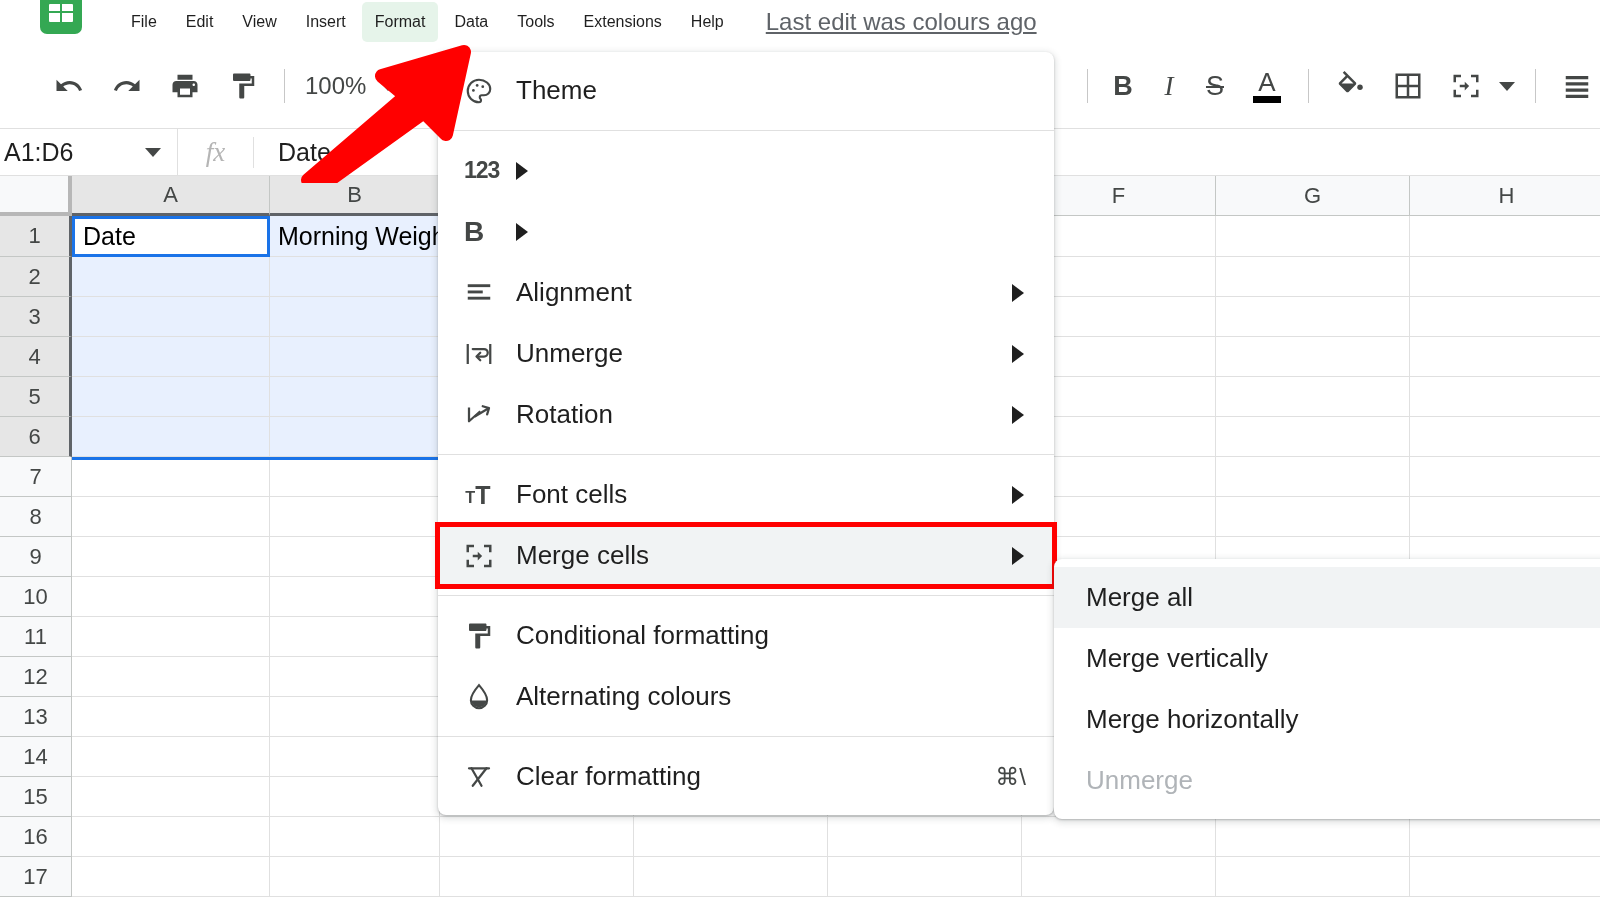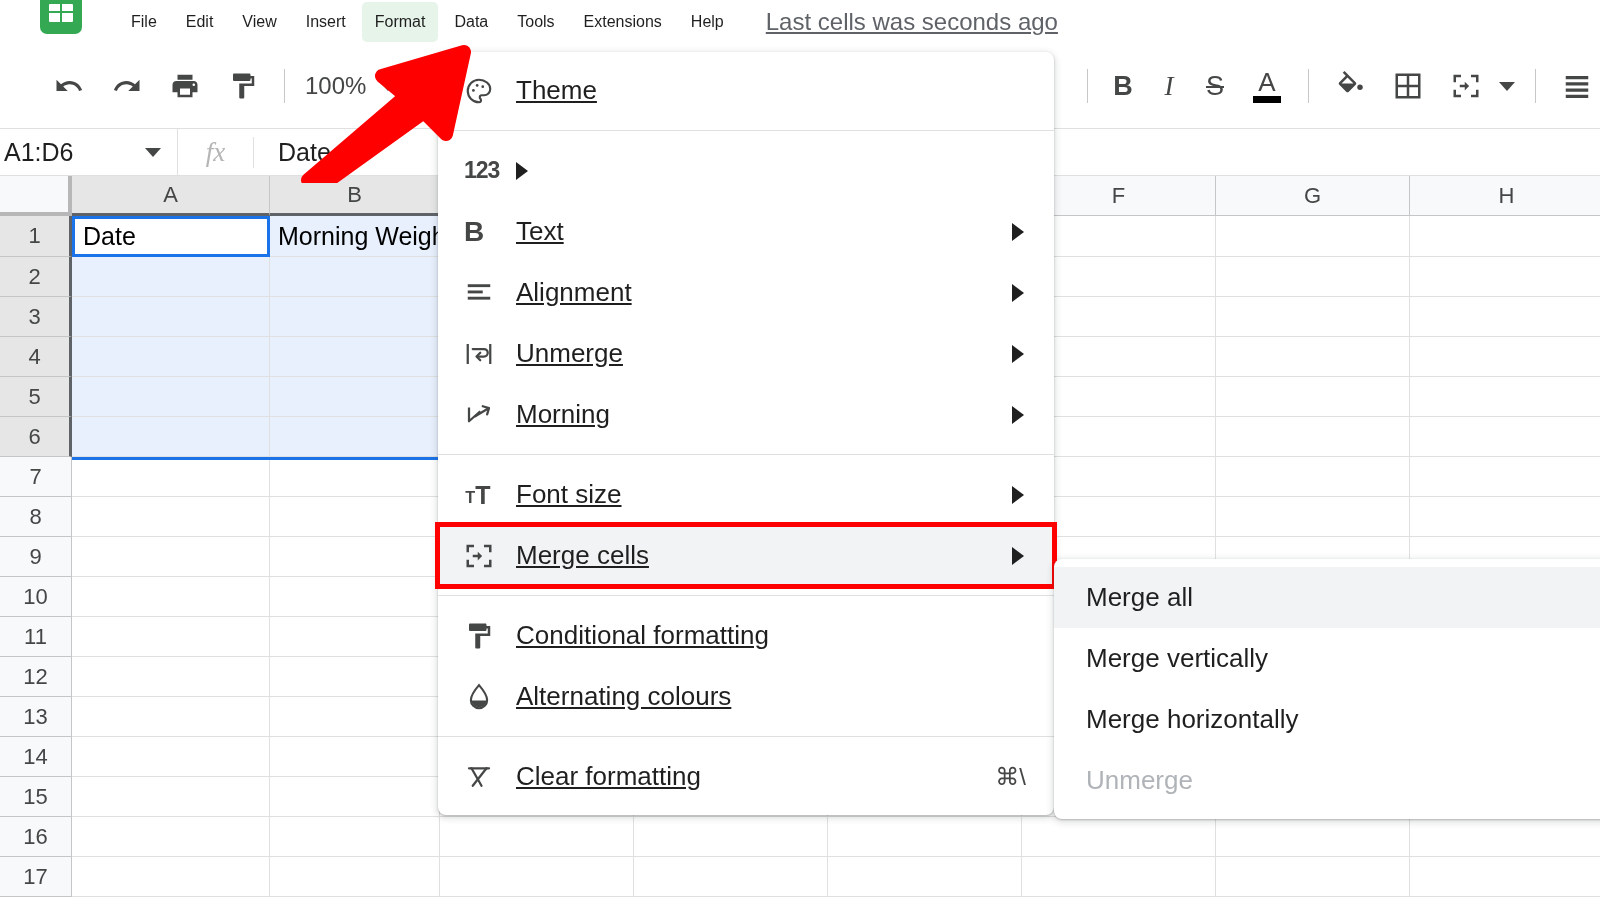--- a/index.html
+++ b/index.html
@@ -189,21 +189,21 @@
     background: #f1f3f4;
     outline: 5px solid #ff0000;
     outline-offset: -2px;
     z-index: 3;
   }
   .micon {
     width: 52px; flex: none;
     display: flex; align-items: center; justify-content: flex-start;
     color: #444746;
   }
-  .mlabel { flex: 1; text-decoration: underline; }
+  .mlabel { flex: 1; }
   .marrow {
     width: 0; height: 0; margin-right: 12px;
     border-top: 9px solid transparent;
     border-bottom: 9px solid transparent;
     border-left: 12px solid #1f1f1f;
   }
   .mshortcut { font-size: 24px; color: #444746; margin-right: 10px; }
   .mdiv { height: 1px; background: #e0e0e0; margin: 9px 0; }
 
   
@@ -243,21 +243,21 @@
     <div class="menu-items">
       <div class="menu-item">File</div>
       <div class="menu-item">Edit</div>
       <div class="menu-item">View</div>
       <div class="menu-item">Insert</div>
       <div class="menu-item active">Format</div>
       <div class="menu-item">Data</div>
       <div class="menu-item">Tools</div>
       <div class="menu-item">Extensions</div>
       <div class="menu-item">Help</div>
-      <div class="last-edit">Last cells was seconds ago</div>
+      <div class="last-edit">Last edit was colours ago</div>
     </div>
   </div>
 
   <div class="toolbar">
     <div style="width:40px;flex:none"></div>
     <div class="tb-icon">
       <svg width="30" height="30" viewBox="0 0 24 24" fill="currentColor">
           <path d="M12.5 8c-2.65 0-5.05 1-6.9 2.6L2 7v9h9l-3.62-3.62C8.85 11.22 10.6 10.5 12.5 10.5c3.54 0 6.55 2.31 7.6 5.5l2.37-.78C21.08 11.03 17.15 8 12.5 8z"></path>
         </svg>
     </div>
@@ -602,21 +602,20 @@
       <div class="mrow">
         <span class="micon">
           <span style="font-weight:700;font-size:23px;letter-spacing:-1px">123</span>
         </span>
         <span class="marrow"></span>
       </div>
       <div class="mrow">
         <span class="micon">
           <span style="font-weight:800;font-size:28px">B</span>
         </span>
-        <span class="mlabel">Text</span>
         <span class="marrow"></span>
       </div>
       <div class="mrow">
         <span class="micon">
           <svg width="30" height="30" viewBox="0 0 24 24" fill="currentColor">
             <rect x="3" y="5" width="18" height="2.3"></rect>
             <rect x="3" y="10" width="12" height="2.3"></rect>
             <rect x="3" y="15" width="18" height="2.3"></rect>
           </svg>
         </span>
@@ -636,32 +635,32 @@
         <span class="marrow"></span>
       </div>
       <div class="mrow">
         <span class="micon">
           <svg width="30" height="30" viewBox="0 0 24 24" fill="none" stroke="currentColor" stroke-width="1.8">
             <path d="M4 6 L4 17 L13 9" stroke-linejoin="round"></path>
             <line x1="9" y1="13" x2="19" y2="7" stroke-linecap="round"></line>
             <polyline points="15,5 20,6.5 18.5,11.5" stroke-linejoin="round" stroke-linecap="round"></polyline>
           </svg>
         </span>
-        <span class="mlabel">Morning</span>
+        <span class="mlabel">Rotation</span>
         <span class="marrow"></span>
       </div>
       <div class="mdiv"></div>
       <div class="mrow">
         <span class="micon">
           <svg width="30" height="30" viewBox="0 0 24 24" fill="currentColor">
             <text x="1" y="18" font-size="13" font-family="Liberation Sans, sans-serif" font-weight="700">T</text>
             <text x="9" y="19" font-size="20" font-family="Liberation Sans, sans-serif" font-weight="700">T</text>
           </svg>
         </span>
-        <span class="mlabel">Font size</span>
+        <span class="mlabel">Font cells</span>
         <span class="marrow"></span>
       </div>
       <div class="mrow highlighted">
         <span class="micon">
           <svg width="30" height="30" viewBox="0 0 24 24" fill="currentColor">
             <path d="M2 3h6v2H4v4H2V3zm20 0v6h-2V5h-4V3h6zM2 15h2v4h4v2H2v-6zm18 0h2v6h-6v-2h4v-4zM7 11h4V8.5l3.5 3.5L11 15.5V13H7v-2z"></path>
           </svg>
         </span>
         <span class="mlabel">Merge cells</span>
         <span class="marrow"></span>

